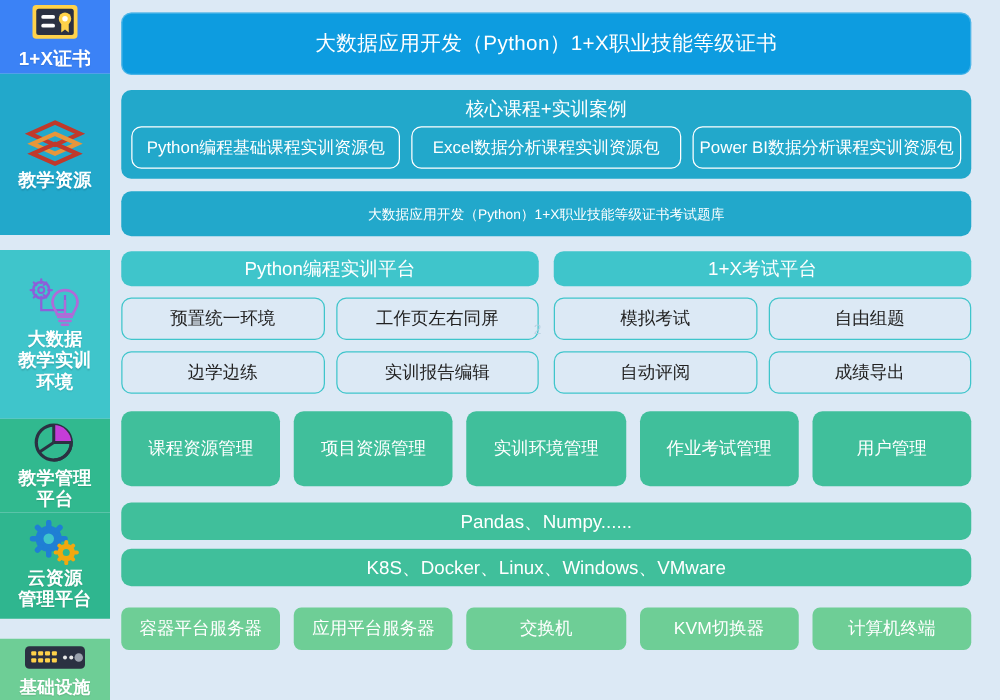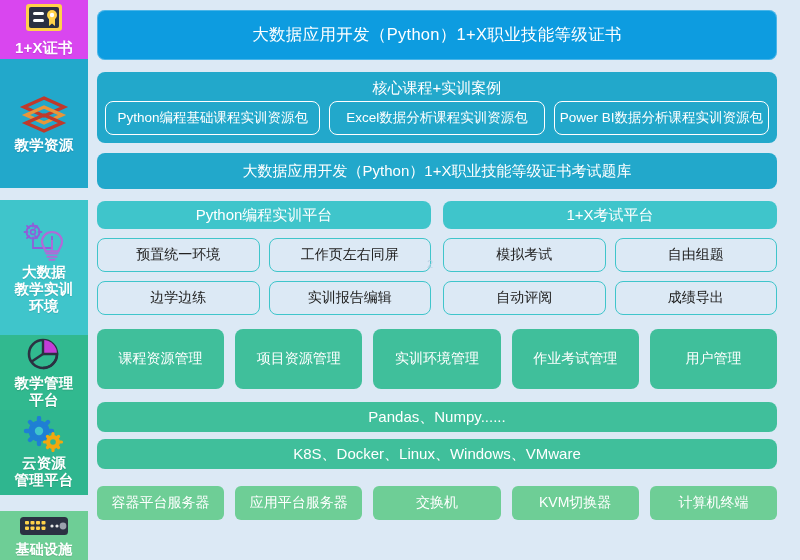--- a/index.html
+++ b/index.html
@@ -21,21 +21,21 @@
     align-items: center; justify-content: center;
     color: #ffffff; text-align: center;
     padding: 2px 3px;
   }
   .side-label {
     font-size: 14.5px; font-weight: bold; line-height: 1.18;
     letter-spacing: .2px; margin-top: 3px;
     text-shadow: 0 1px 1px rgba(0,0,0,.12);
   }
   .side-icon { width: 54px; height: 40px; display: block; }
-  .s1 { background: #d946ef; height: 63px; text-align: right; }
+  .s1 { background: #3b82f6; height: 63px; text-align: right; }
   .s2 { background: #22a8cb; height: 137px; }
   .s3 { background: #3fc5cb; height: 143px; margin-top: 12px; }
   .s4 { background: #31b98f; height: 75px; }
   .s5 { background: #2fb68f; height: 90px; }
   .s6 { background: #6ece96; height: 52px; margin-top: 16px; }
   .s1 .side-icon { height: 34px; }
   .s6 .side-icon { height: 24px; }
   .s1 .side-label { font-size: 15px; }
   .s6 .side-label { font-size: 14px; }
 
@@ -74,21 +74,21 @@
     border: 1.6px solid #ffffff; border-radius: 8px;
     height: 34px;
     display: flex; align-items: center; justify-content: center;
     font-size: 13.5px; color: #fff; white-space: nowrap;
   }
   .bar-teal {
     background: #22a8cb; color: #fff;
     border-radius: 8px; height: 36px;
     margin-top: 10px;
     display: flex; align-items: center; justify-content: center;
-    font-size: 15px;
+    font-size: 11px;
   }
 
   
   .plat-wrap { display: flex; gap: 12px; margin-top: 12px; }
   .plat-col { flex: 1 1 0; min-width: 0; display: flex; flex-direction: column; }
   .plat-head {
     background: #3fc5cb; color: #fff;
     border-radius: 8px; height: 28px;
     display: flex; align-items: center; justify-content: center;
     font-size: 15px;

